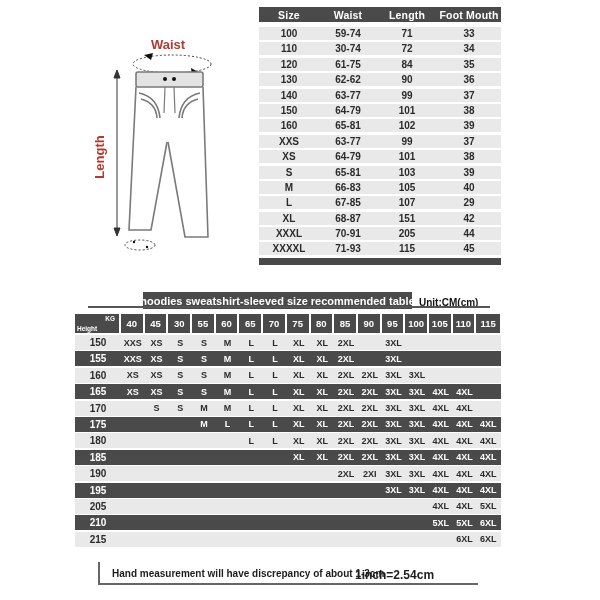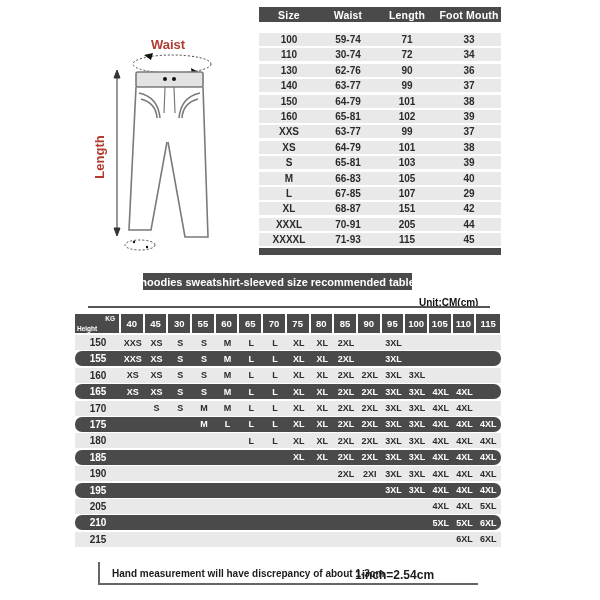--- a/index.html
+++ b/index.html
@@ -14,32 +14,32 @@
     position:relative;width:600px;height:600px;background:#ffffff;overflow:hidden;
     font-family:"Liberation Sans", sans-serif;
   }
   
   .pants-svg{position:absolute;left:60px;top:5px;}
   .svg-red-label{fill:var(--red);font-weight:bold;font-size:13px;font-family:"Liberation Sans",sans-serif;}
   
   .pants-table{position:absolute;left:259px;top:7px;width:242px;}
   .pt-header{
     display:grid;grid-template-columns:60px 58px 60px 64px;
-    background:var(--dark);height:15px;align-items:center;margin-bottom:11px;
+    background:var(--dark);height:15px;align-items:center;margin-bottom:5px;
   }
   .pt-header span{color:#fff;font-size:10.5px;font-weight:bold;text-align:center;letter-spacing:.2px;}
   .prow{
     display:grid;grid-template-columns:60px 58px 60px 64px;
     background:var(--light-row);height:13px;align-items:center;margin-bottom:2.4px;
   }
   .prow span{font-size:10px;font-weight:bold;color:var(--ink);text-align:center;}
   .pt-footer{height:7px;background:var(--dark);margin-top:1px;}
   
   .banner{
-    position:absolute;left:143px;top:273px;width:269px;height:17px;background:var(--dark);
+    position:absolute;left:143px;top:292px;width:269px;height:17px;background:var(--dark);
     display:flex;align-items:center;justify-content:center;
   }
   .banner span{color:#fff;font-size:11px;font-weight:bold;white-space:nowrap;}
   .unit-label{position:absolute;left:419px;top:297px;font-size:10px;font-weight:bold;color:#111;}
   .banner-rule{position:absolute;left:88px;top:306px;width:402px;height:2px;background:var(--line);}
   
   .matrix{position:absolute;left:75px;top:314px;width:426px;}
   .mhead{display:grid;grid-template-columns:46px repeat(16,23.7px);margin-bottom:2px;}
   .mhead .cell{
     background:var(--dark);height:19px;box-sizing:border-box;border-right:2px solid #fff;
@@ -53,21 +53,21 @@
   }
   .corner .kg{position:absolute;top:1px;right:4px;color:#fff;font-size:6.5px;font-weight:bold;}
   .corner .hgt{position:absolute;bottom:1px;left:2px;color:#fff;font-size:6.5px;font-weight:bold;}
   .mrow{
     display:grid;grid-template-columns:46px repeat(16,23.7px);
     height:15px;margin-bottom:1.4px;align-items:center;
   }
   .mrow span{font-size:9px;font-weight:bold;text-align:center;white-space:nowrap;}
   .mrow.light{background:var(--light-row);}
   .mrow.light span{color:var(--ink);}
-  .mrow.dark{background:var(--dark);border-radius:7px;}
+  .mrow.dark{background:var(--dark);}
   .mrow.dark span{color:#fff;}
   .mheight{font-size:10px !important;}
   
   .fnote-vline{position:absolute;left:98px;top:562px;width:2px;height:22px;background:#666;}
   .fnote-hline{position:absolute;left:98px;top:583px;width:380px;height:2px;background:#666;}
   .fnote-text{position:absolute;left:112px;top:568px;font-size:10px;font-weight:bold;color:#1c1c1c;}
   .fnote-conv{position:absolute;left:355px;top:568px;font-size:12px;font-weight:bold;color:#1c1c1c;}
 </style>
 </head>
 <body>
@@ -128,22 +128,28 @@
           <span>71</span>
           <span>33</span>
         </div>
         <div class="prow">
           <span>110</span>
           <span>30-74</span>
           <span>72</span>
           <span>34</span>
         </div>
         <div class="prow">
+          <span>120</span>
+          <span>61-75</span>
+          <span>84</span>
+          <span>35</span>
+        </div>
+        <div class="prow">
           <span>130</span>
-          <span>62-76</span>
+          <span>62-62</span>
           <span>90</span>
           <span>36</span>
         </div>
         <div class="prow">
           <span>140</span>
           <span>63-77</span>
           <span>99</span>
           <span>37</span>
         </div>
         <div class="prow">

